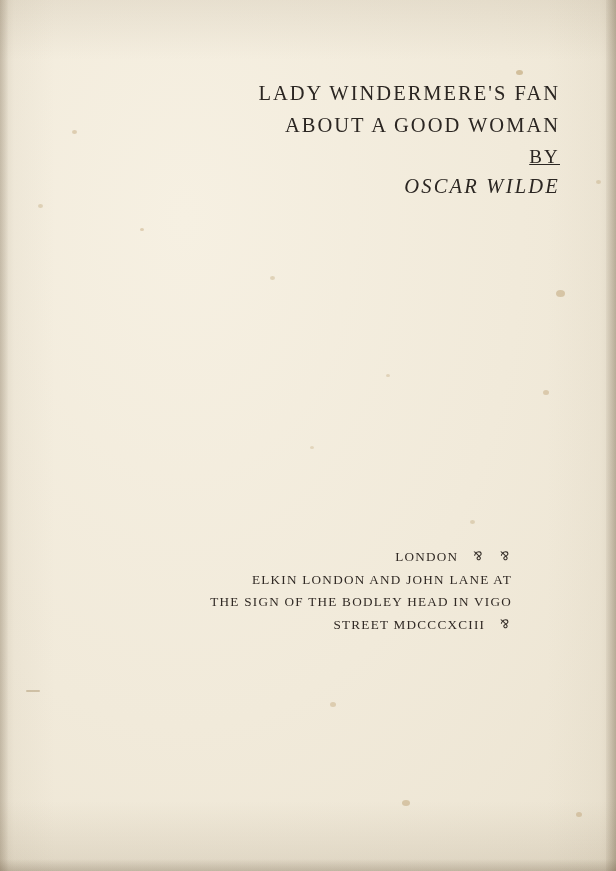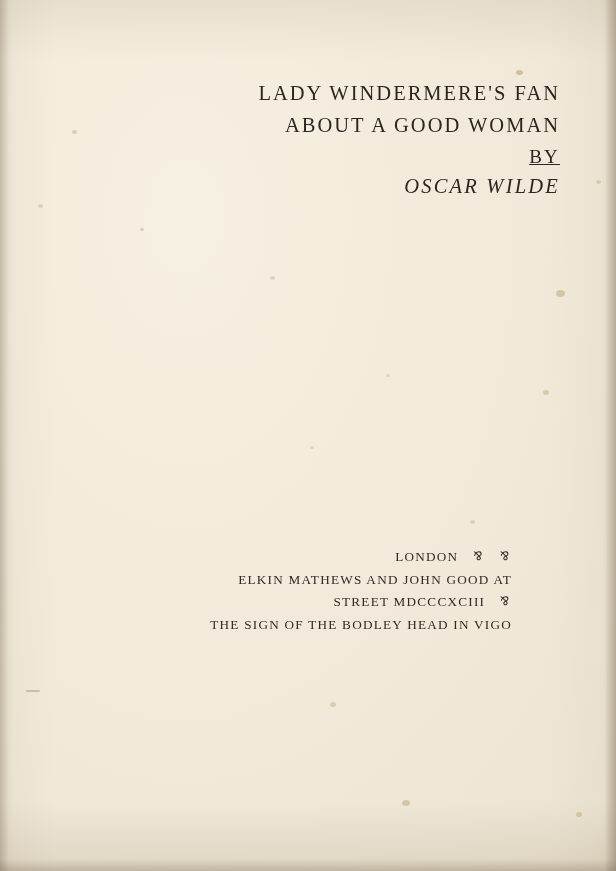--- a/index.html
+++ b/index.html
@@ -143,23 +143,23 @@
     <div class="title-line tl-1">LADY WINDERMERE'S FAN</div>
     <div class="title-line tl-3">ABOUT A GOOD WOMAN</div>
     <div class="title-line tl-4">BY</div>
     <div class="title-line tl-5">OSCAR WILDE</div>
   </div>
 
   <div id="imprint-block">
     <div class="imprint-line">
       <span>LONDON</span><span class="orn-gap"></span><span class="orn">⅋</span><span class="orn-gap"></span><span class="orn">⅋</span>
     </div>
-    <div class="imprint-line">ELKIN MATHEWS AND JOHN GOOD AT</div>
+    <div class="imprint-line">ELKIN LONDON AND JOHN LANE AT</div>
+    <div class="imprint-line">THE SIGN OF THE BODLEY HEAD IN VIGO</div>
     <div class="imprint-line">
       <span>STREET MDCCCXCIII</span><span class="orn-gap"></span><span class="orn">⅋</span>
     </div>
-    <div class="imprint-line">THE SIGN OF THE BODLEY HEAD IN VIGO</div>
   </div>
 
   <div id="left-edge"></div>
   <div id="right-edge"></div>
   <div id="bottom-edge"></div>
 </div>
 
 </body></html>

